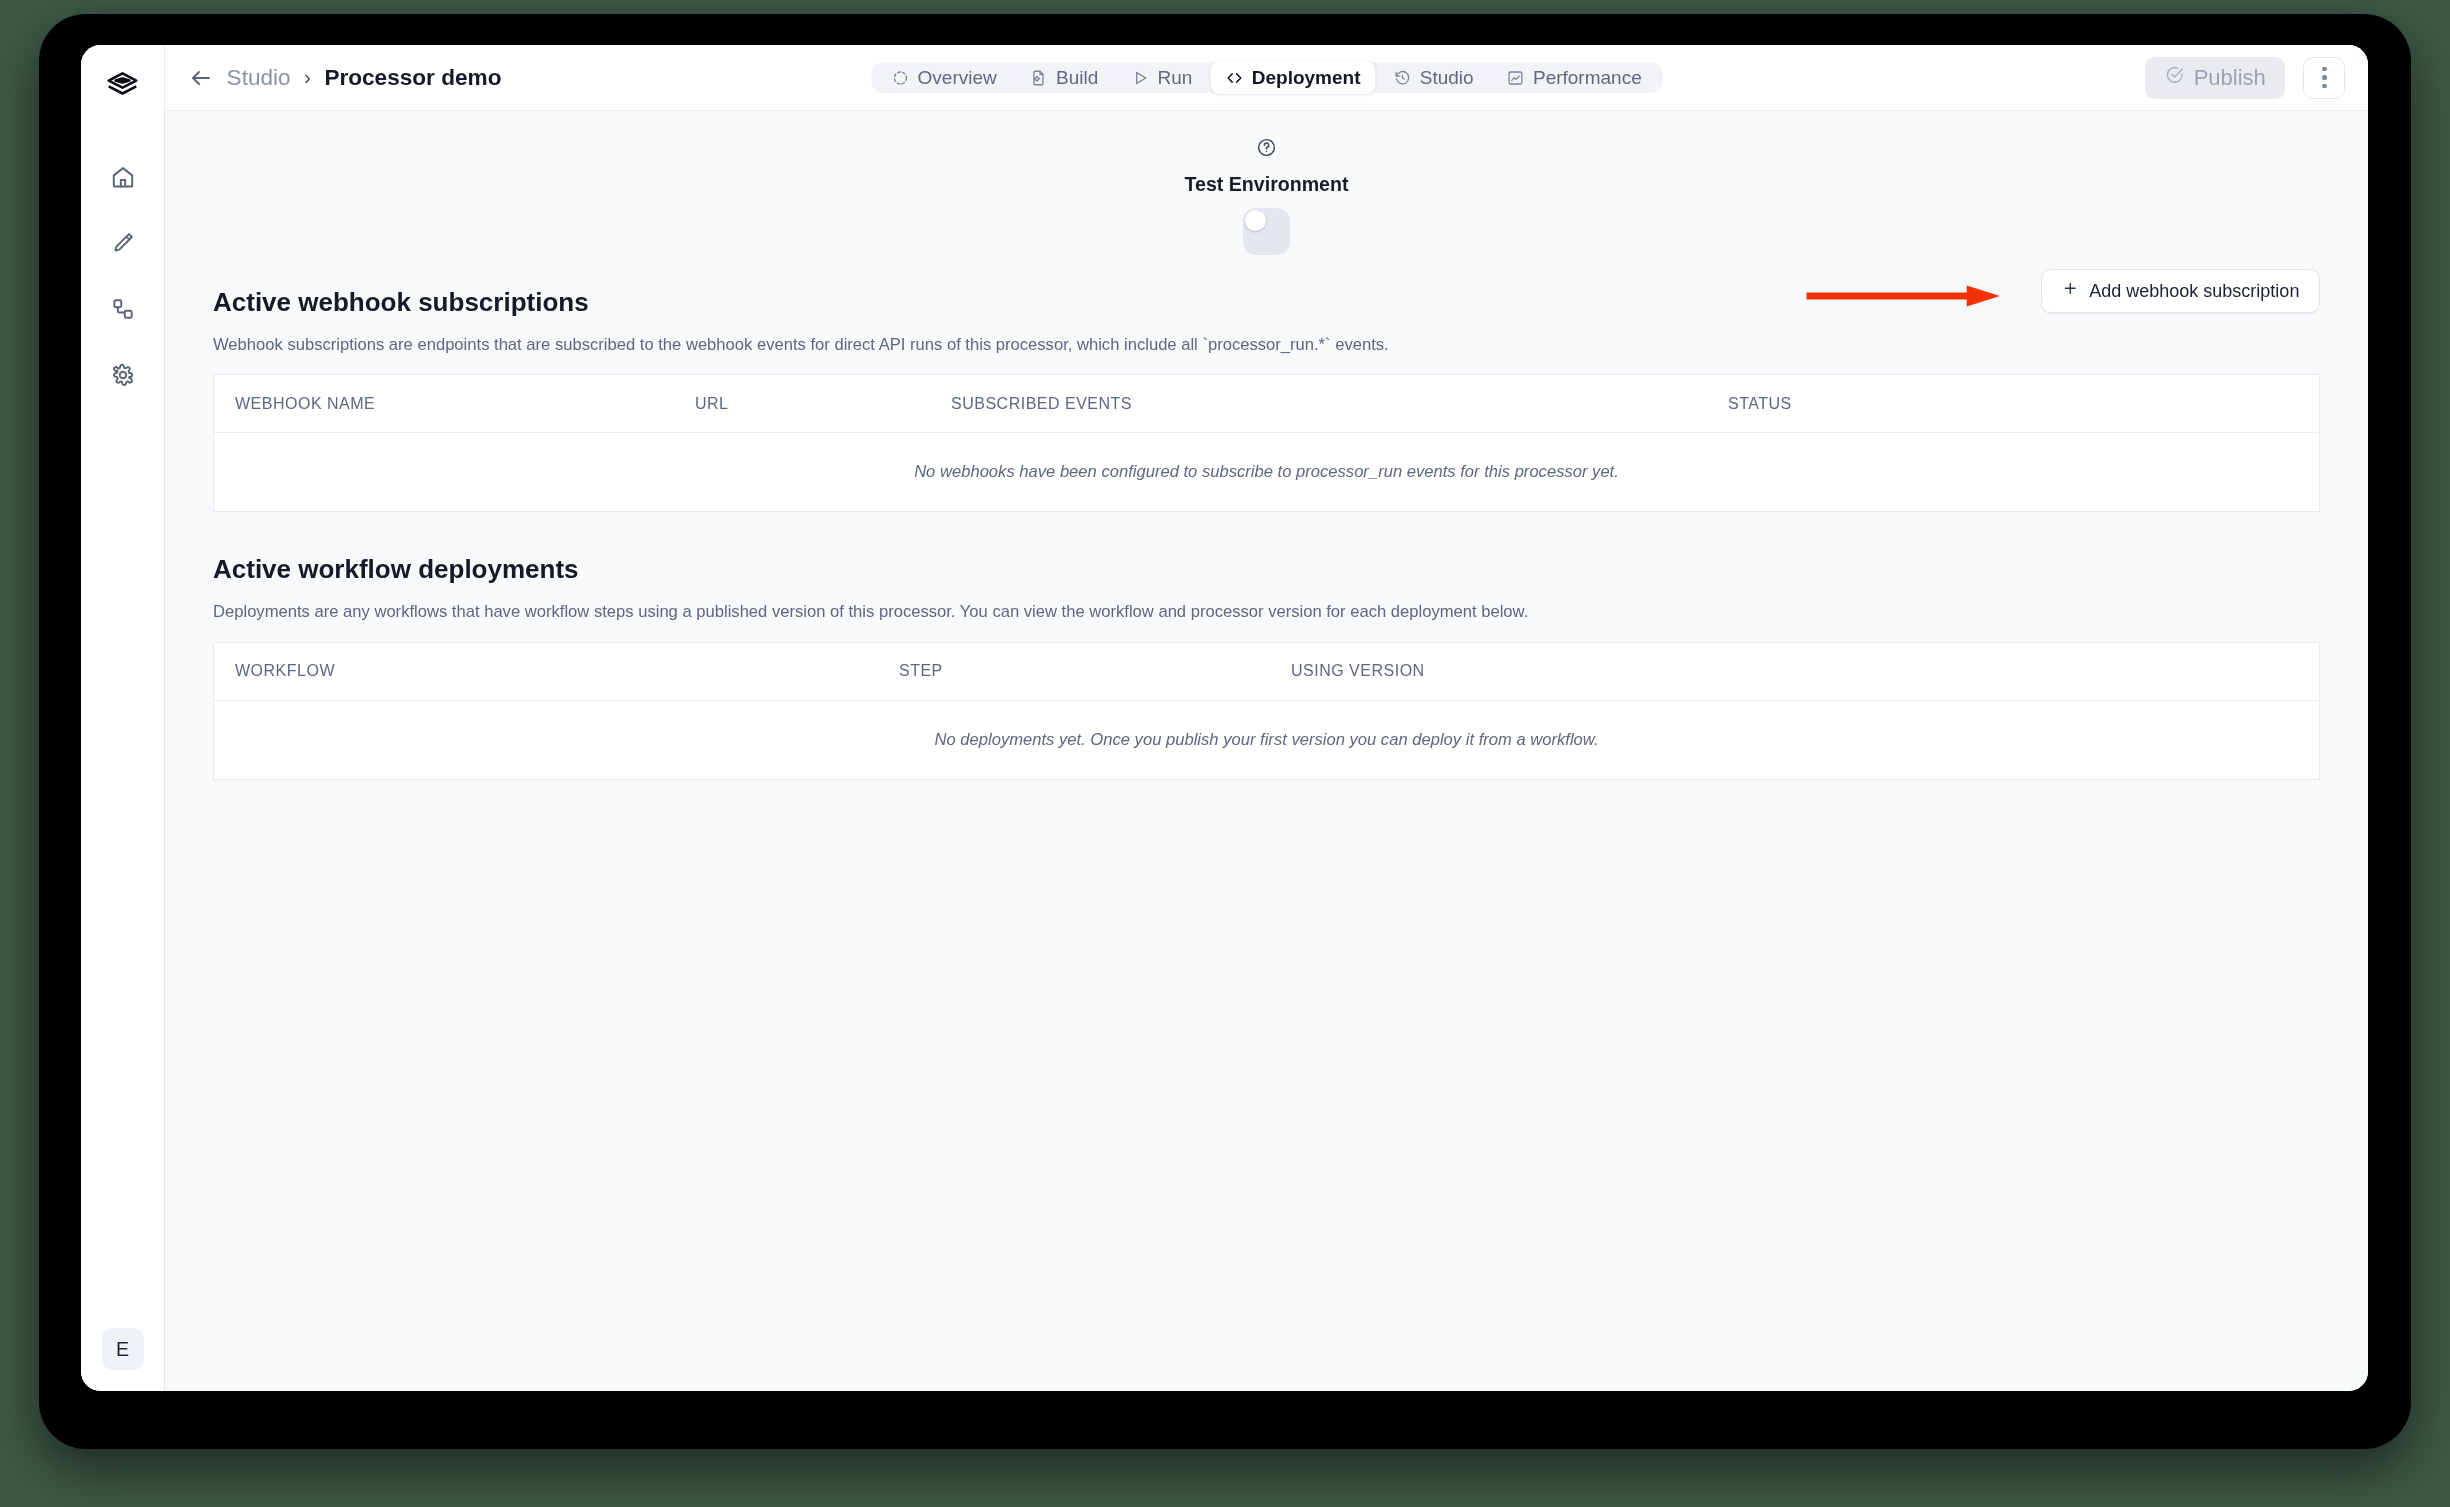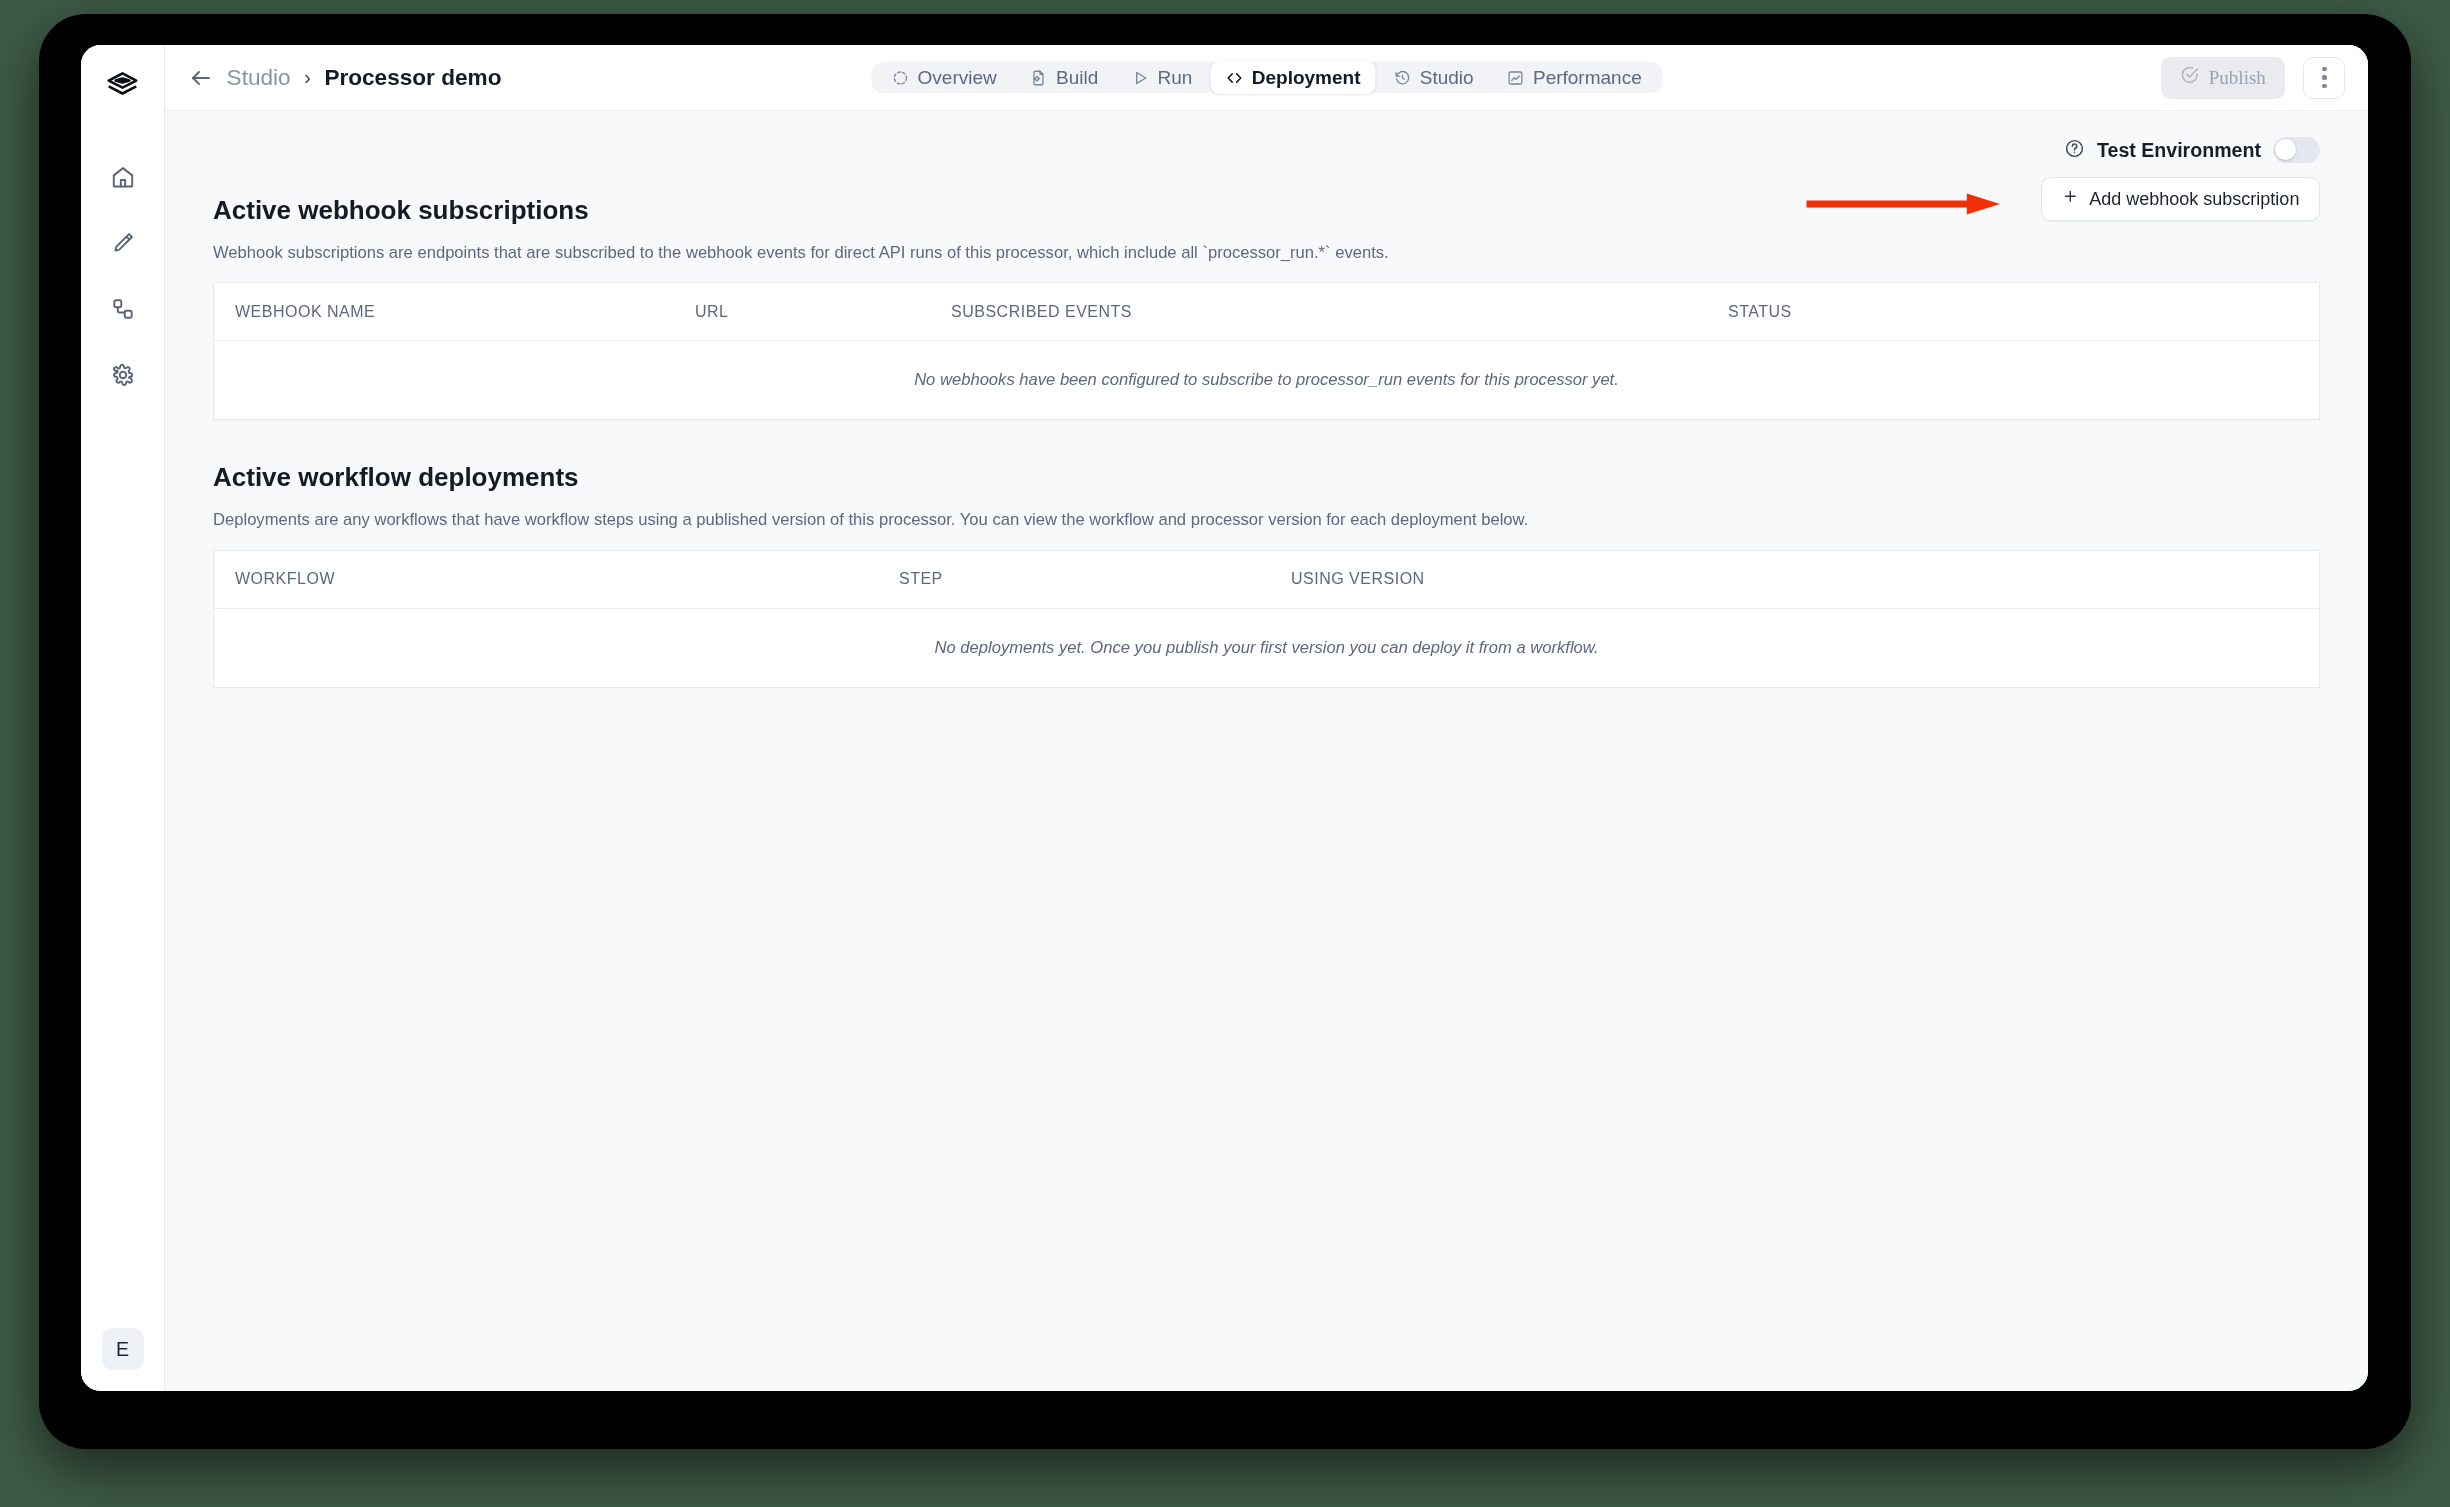--- a/index.html
+++ b/index.html
@@ -123,22 +123,22 @@
   
   #topright { margin-left: auto; display: flex; align-items: center; gap: 18px; }
   #publish-btn {
     display: flex; align-items: center; gap: 9px;
     background: #e9ebef;
     color: #9aa3b2;
     border: none;
     border-radius: 9.8px;
     height: 42px;
     padding: 0 19.6px;
-    font-size: 19px;
-    font-family: Liberation Serif, serif;
+    font-size: 22px;
+    font-family: Liberation Sans, sans-serif;
     cursor: default;
   }
   #kebab-btn {
     width: 42px; height: 42px;
     background: #ffffff;
     border: 0.8px solid #e4e7ed;
     border-radius: 9.8px;
     display: flex; align-items: center; justify-content: center;
     cursor: pointer;
     gap: 0;
@@ -149,20 +149,21 @@
   #main {
     flex: 1 1 auto;
     background: #f8f9fb;
     padding: 26px 48px 0 48px;
     overflow: hidden;
   }
   #envrow {
     display: flex; align-items: center; justify-content: flex-end;
     gap: 12px;
     margin-bottom: 32px;
+    flex-direction: column;
   }
   #env-label { font-size: 19.6px; color: #161d2b; font-weight: 600; }
   #env-toggle {
     width: 47px; height: 26px;
     background: #e4e7ee;
     border-radius: 13px;
     position: relative;
     cursor: pointer;
     flex: 0 0 47px;
   }

